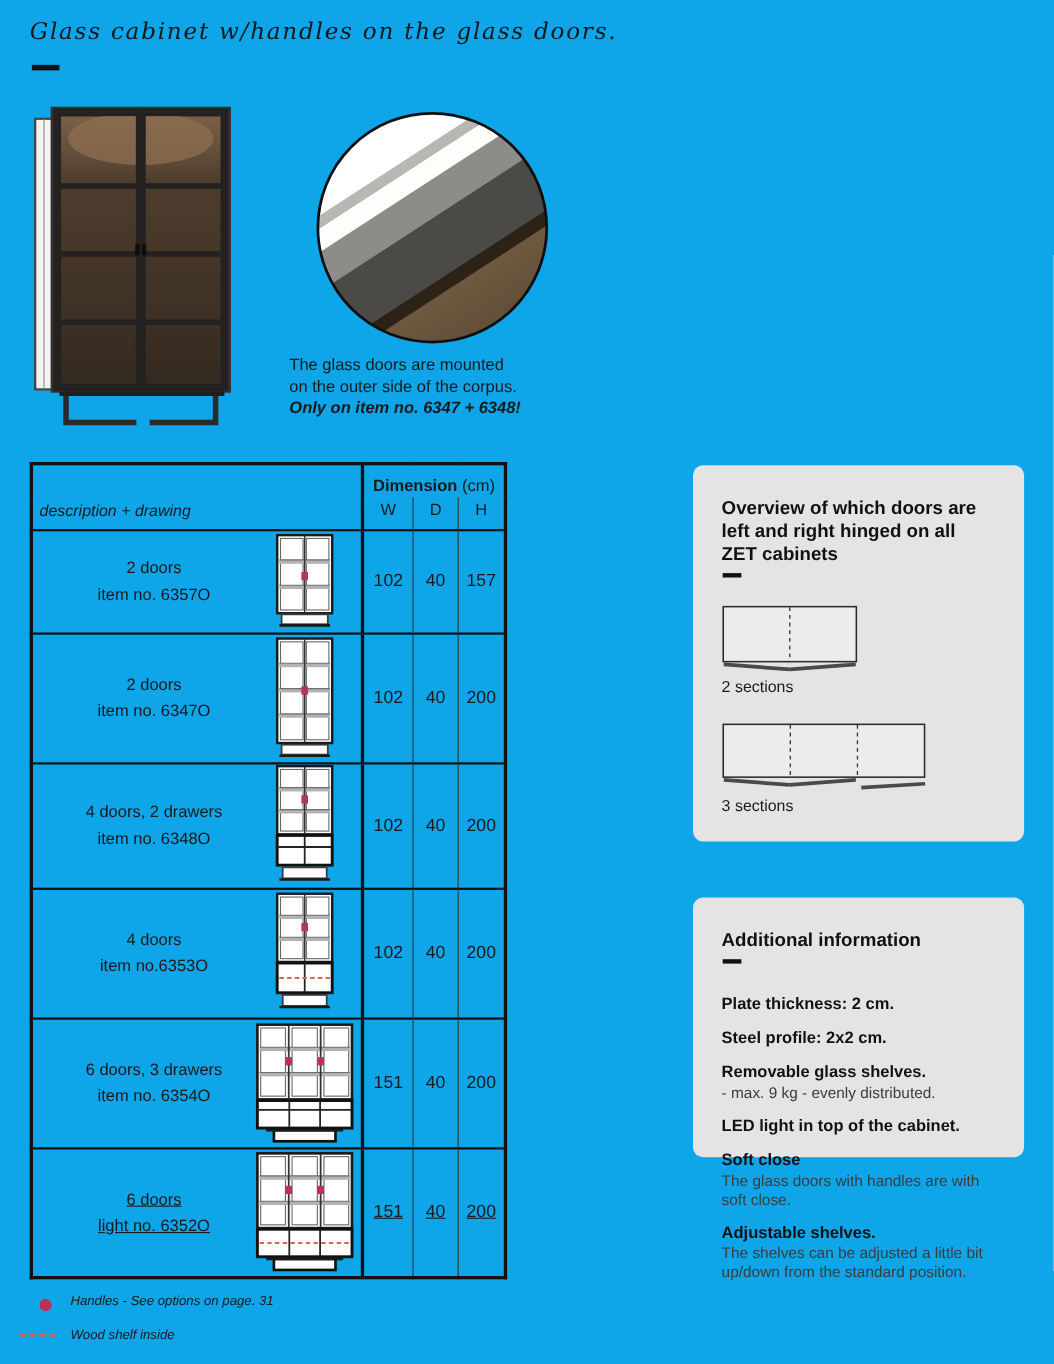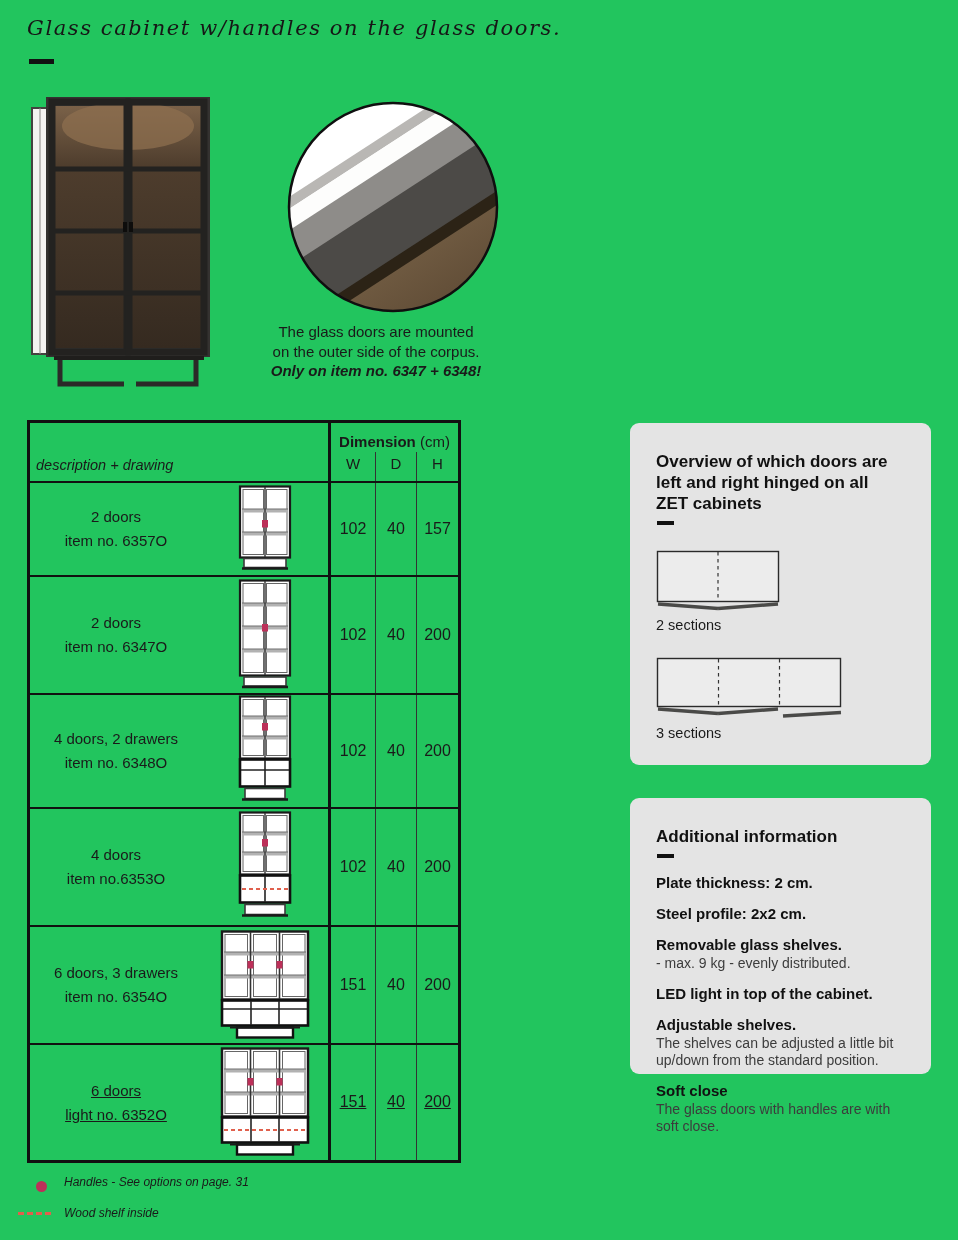--- a/index.html
+++ b/index.html
@@ -3,36 +3,36 @@
 <meta charset="utf-8">
 <style>
   :root{
     --handle:#bc3059;
     --wood-line:#e0604d;
     --panel-bg:#e4e4e4;
   }
   *{margin:0;padding:0;box-sizing:border-box;}
   html,body{background:#fff;}
   .page{
-    position:relative;width:958px;height:1240px;background:#22c55e;
+    position:relative;width:958px;height:1240px;background:#0ea5e9;
     font-family:"Liberation Sans",sans-serif;color:#111;overflow:hidden;
   }
   
   .page-title{
     position:absolute;left:27px;top:16px;
     font-family:"DejaVu Serif",serif;font-style:italic;font-size:21px;
     letter-spacing:1.6px;color:#161616;
   }
   .title-dash{position:absolute;left:29px;top:59px;width:25px;height:5px;background:#111;}
 
   
   .photo{position:absolute;left:24px;top:92px;}
   .circle-detail{position:absolute;left:286px;top:100px;}
   .circle-caption{
-    position:absolute;left:246px;top:322px;width:260px;text-align:center;
+    position:absolute;left:263px;top:322px;width:260px;text-align:left;
     font-size:15px;line-height:19.5px;color:#1a1a1a;
   }
   .circle-caption .cap-bold{font-weight:bold;font-style:italic;}
 
   
   .spec-table{
     position:absolute;left:27px;top:420px;width:431px;
     border-collapse:collapse;border:3px solid #111;
     font-size:15px;color:#1a1a1a;table-layout:fixed;
   }
@@ -48,21 +48,21 @@
   th.dim-main{border-left:3px solid #111;text-align:center;padding-top:8px;font-size:15px;height:30px;}
   th.dim-main b{font-weight:bold;}
   tr.sub-head th{height:30px;text-align:center;font-size:15px;padding-bottom:6px;}
   tr.sub-head th.w{border-left:3px solid #111;}
   tr.sub-head th.d,tr.sub-head th.h{border-left:1.5px solid #333;}
   tbody td{border-top:2px solid #111;}
   td.num{text-align:center;font-size:16px;}
   td.num.w{border-left:3px solid #111;}
   td.num.d,td.num.h{border-left:1.5px solid #333;}
   td.desc-cell{padding:0;}
-  .cell-flex{display:flex;align-items:center;height:100%;}
+  .cell-flex{display:flex;align-items:center;height:100%;padding-left:24px;}
   .desc-text{width:172px;text-align:center;}
   .row-desc{font-size:15px;margin-bottom:7px;}
   .row-item{font-size:15px;}
   .drawing{flex:1;display:flex;justify-content:center;align-items:center;}
 
   
   .legend-row{position:absolute;left:0;font-style:italic;font-size:12px;color:#1a1a1a;}
   .legend-dot{
     position:absolute;left:36px;top:1181px;width:11px;height:11px;border-radius:50%;
     background:var(--handle);
@@ -73,29 +73,29 @@
     border-top:3.5px dashed var(--wood-line);
   }
   .legend-wood-text{left:64px;top:1206px;}
 
   
   .panel{
     position:absolute;left:630px;width:301px;background:var(--panel-bg);
     border-radius:9px;
   }
   .panel-1{top:423px;height:342px;}
-  .panel-2{top:798px;height:276px;}
+  .panel-2{top:816px;height:236px;}
   .panel-title{
     position:absolute;left:26px;font-weight:bold;font-size:17px;line-height:21px;color:#111;
   }
   .panel-dash{position:absolute;left:27px;width:17px;height:3.5px;background:#111;}
   .section-diagram{position:absolute;left:26px;}
   .section-label{position:absolute;left:26px;font-size:14.5px;color:#1a1a1a;}
   .info-items{position:absolute;left:26px;top:76px;width:252px;}
-  .info-item{margin-bottom:13px;}
+  .info-item{margin-bottom:13px;margin-top:12px;}
   .info-item .ib{font-weight:bold;font-size:15px;line-height:18px;color:#111;}
   .info-item .it{font-size:14px;line-height:17px;color:#3c3c3c;margin-top:1px;}
 </style>
 </head>
 <body>
 
 <div class="page">
 
   <div class="page-title">Glass cabinet w/handles on the glass doors.</div>
   <div class="title-dash"></div>
@@ -425,23 +425,23 @@
         <div class="ib">Steel profile: 2x2 cm.</div>
       </div>
       <div class="info-item">
         <div class="ib">Removable glass shelves.</div>
         <div class="it">- max. 9 kg - evenly distributed.</div>
       </div>
       <div class="info-item">
         <div class="ib">LED light in top of the cabinet.</div>
       </div>
       <div class="info-item">
+        <div class="ib">Soft close</div>
+        <div class="it">The glass doors with handles are with soft close.</div>
+      </div>
+      <div class="info-item">
         <div class="ib">Adjustable shelves.</div>
         <div class="it">The shelves can be adjusted a little bit up/down from the standard position.</div>
       </div>
-      <div class="info-item">
-        <div class="ib">Soft close</div>
-        <div class="it">The glass doors with handles are with soft close.</div>
-      </div>
     </div>
   </div>
 
 </div>
 
 </body></html>

